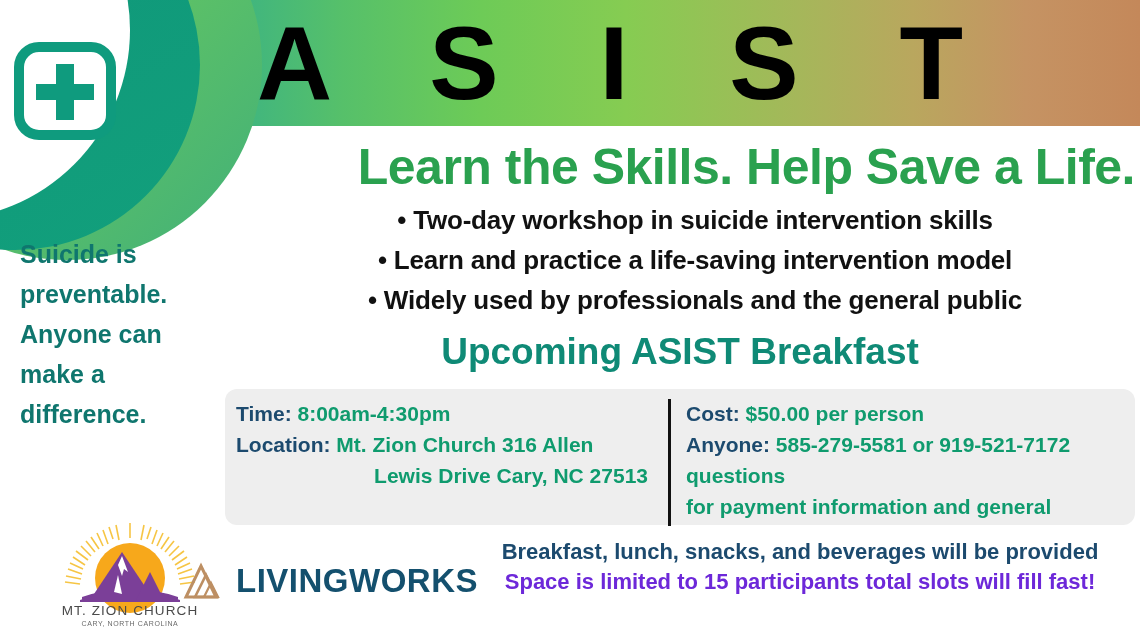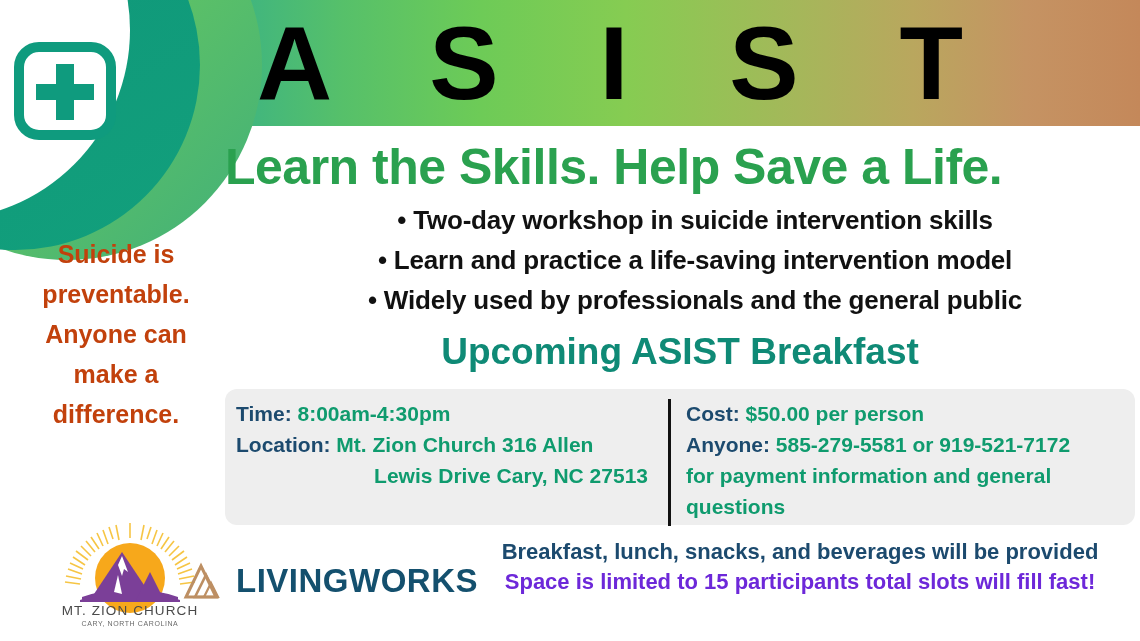--- a/index.html
+++ b/index.html
@@ -38,30 +38,30 @@
   .circ-hole{
     position:absolute;left:-250px;top:-160px;width:380px;height:380px;border-radius:50%;
     background:#ffffff;
   }
 
   
   .cross-icon{position:absolute;left:14px;top:42px;width:102px;height:98px;}
 
   
   .quote{
-    position:absolute;left:13px;top:234px;width:206px;
-    text-align:center;color:#c2410c;
+    position:absolute;left:20px;top:234px;width:206px;
+    color:#0f766e;
     font-size:25px;font-weight:700;line-height:40px;
     font-family:"Liberation Sans", sans-serif;
   }
 
   
   .tagline{
     position:absolute;left:225px;top:138px;width:910px;
-    text-align:left;color:#2aa14f;
+    text-align:right;color:#2aa14f;
     font-size:50px;font-weight:700;line-height:58px;
     letter-spacing:-0.5px;
   }
 
   
   .bullets{
     position:absolute;left:300px;top:200px;width:790px;
     text-align:center;color:#111111;
     font-size:26px;font-weight:700;line-height:40px;
     letter-spacing:-0.2px;
@@ -162,22 +162,22 @@
     <div class="ln-indent">Lewis Drive Cary, NC 27513</div>
   </div>
 
   <div class="col-right">
     <div class="ln">
       <span class="lbl">Cost:</span><span> $50.00 per person</span>
     </div>
     <div class="ln">
       <span class="lbl">Anyone:</span><span> 585-279-5581 or 919-521-7172</span>
     </div>
+    <div class="ln">questions</div>
     <div class="ln"> for payment information and general</div>
-    <div class="ln">questions</div>
   </div>
 
   <div class="footer">
     <div class="f1">Breakfast, lunch, snacks, and beverages will be provided</div>
     <div class="f2">Space is limited to 15 participants total slots will fill fast!</div>
   </div>
 
   <svg class="mtzion" viewBox="0 0 160 115">
     <g stroke="#f6c544" stroke-width="1.6">
       <line x1="80" y1="3" x2="80" y2="18"></line>

